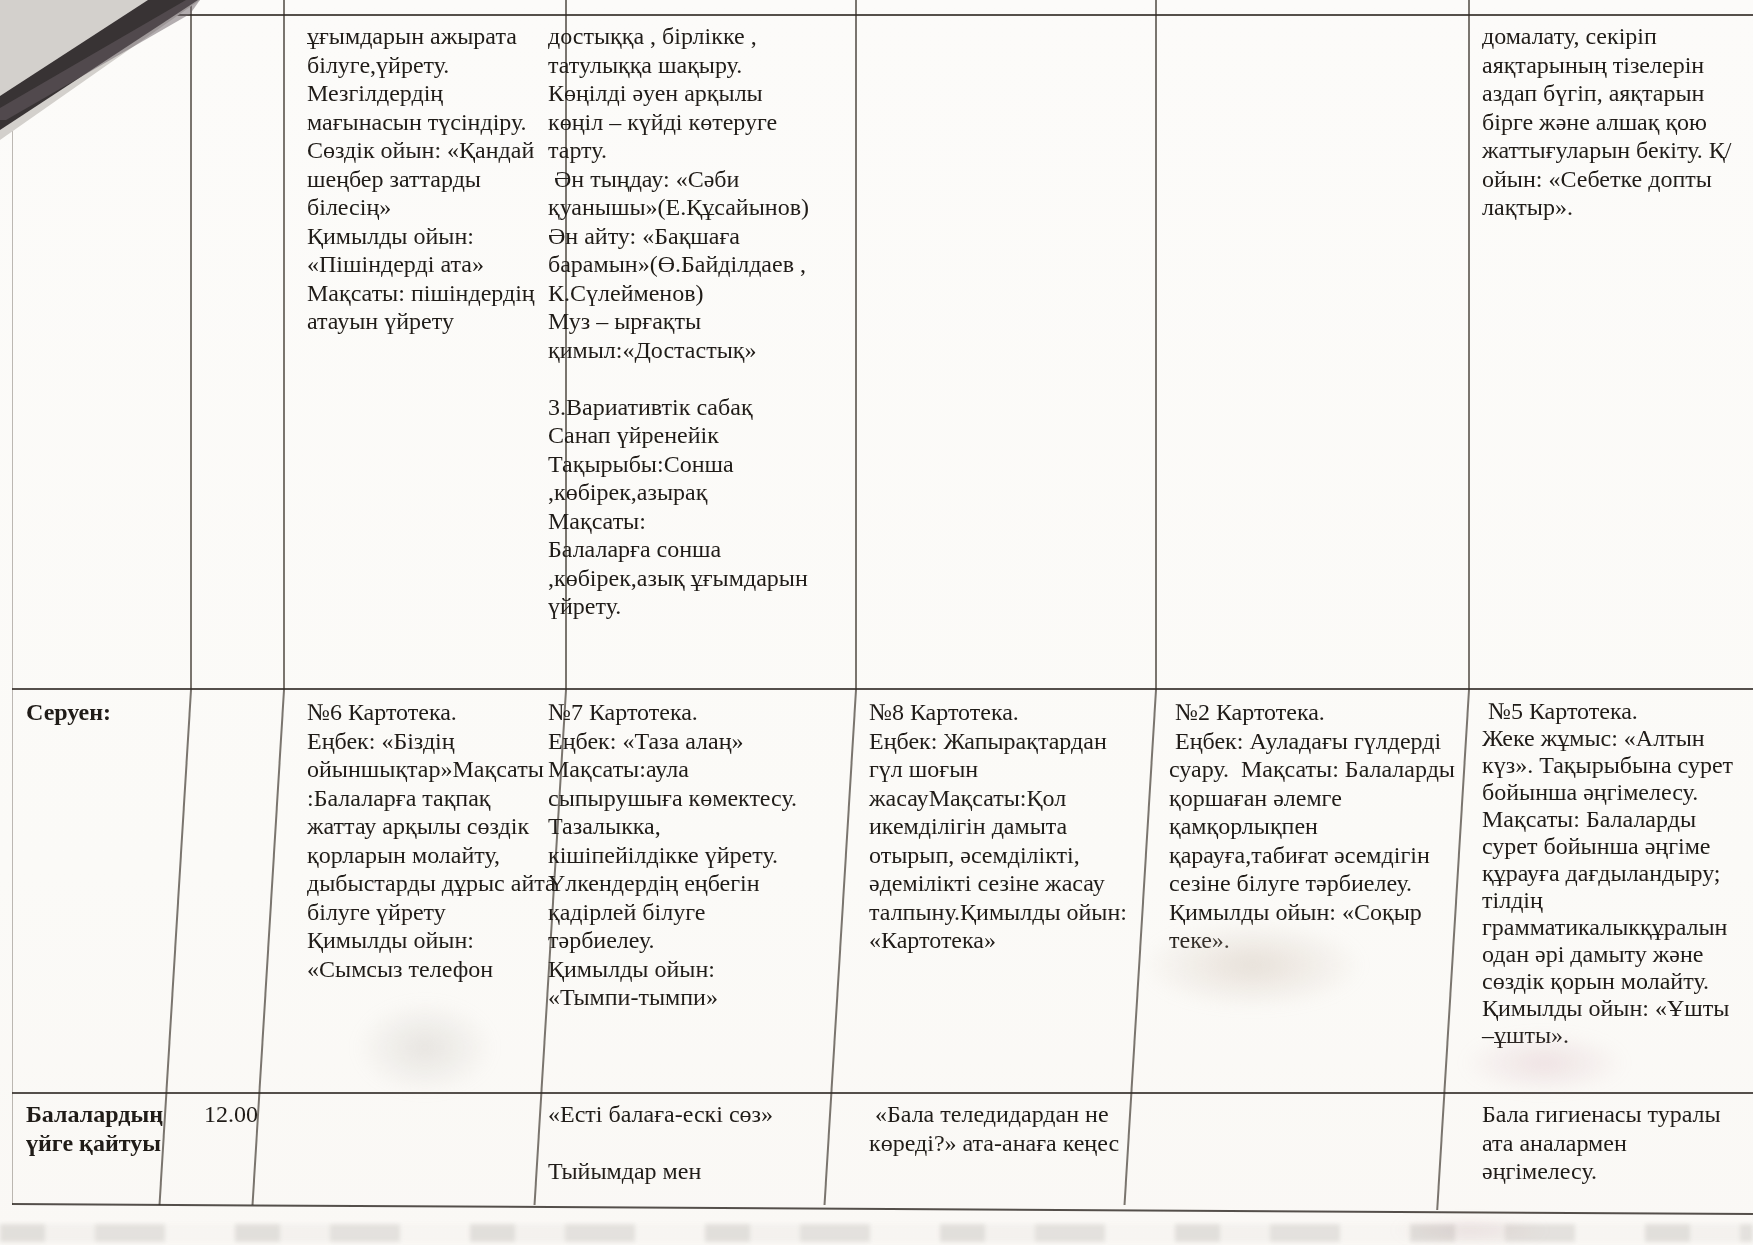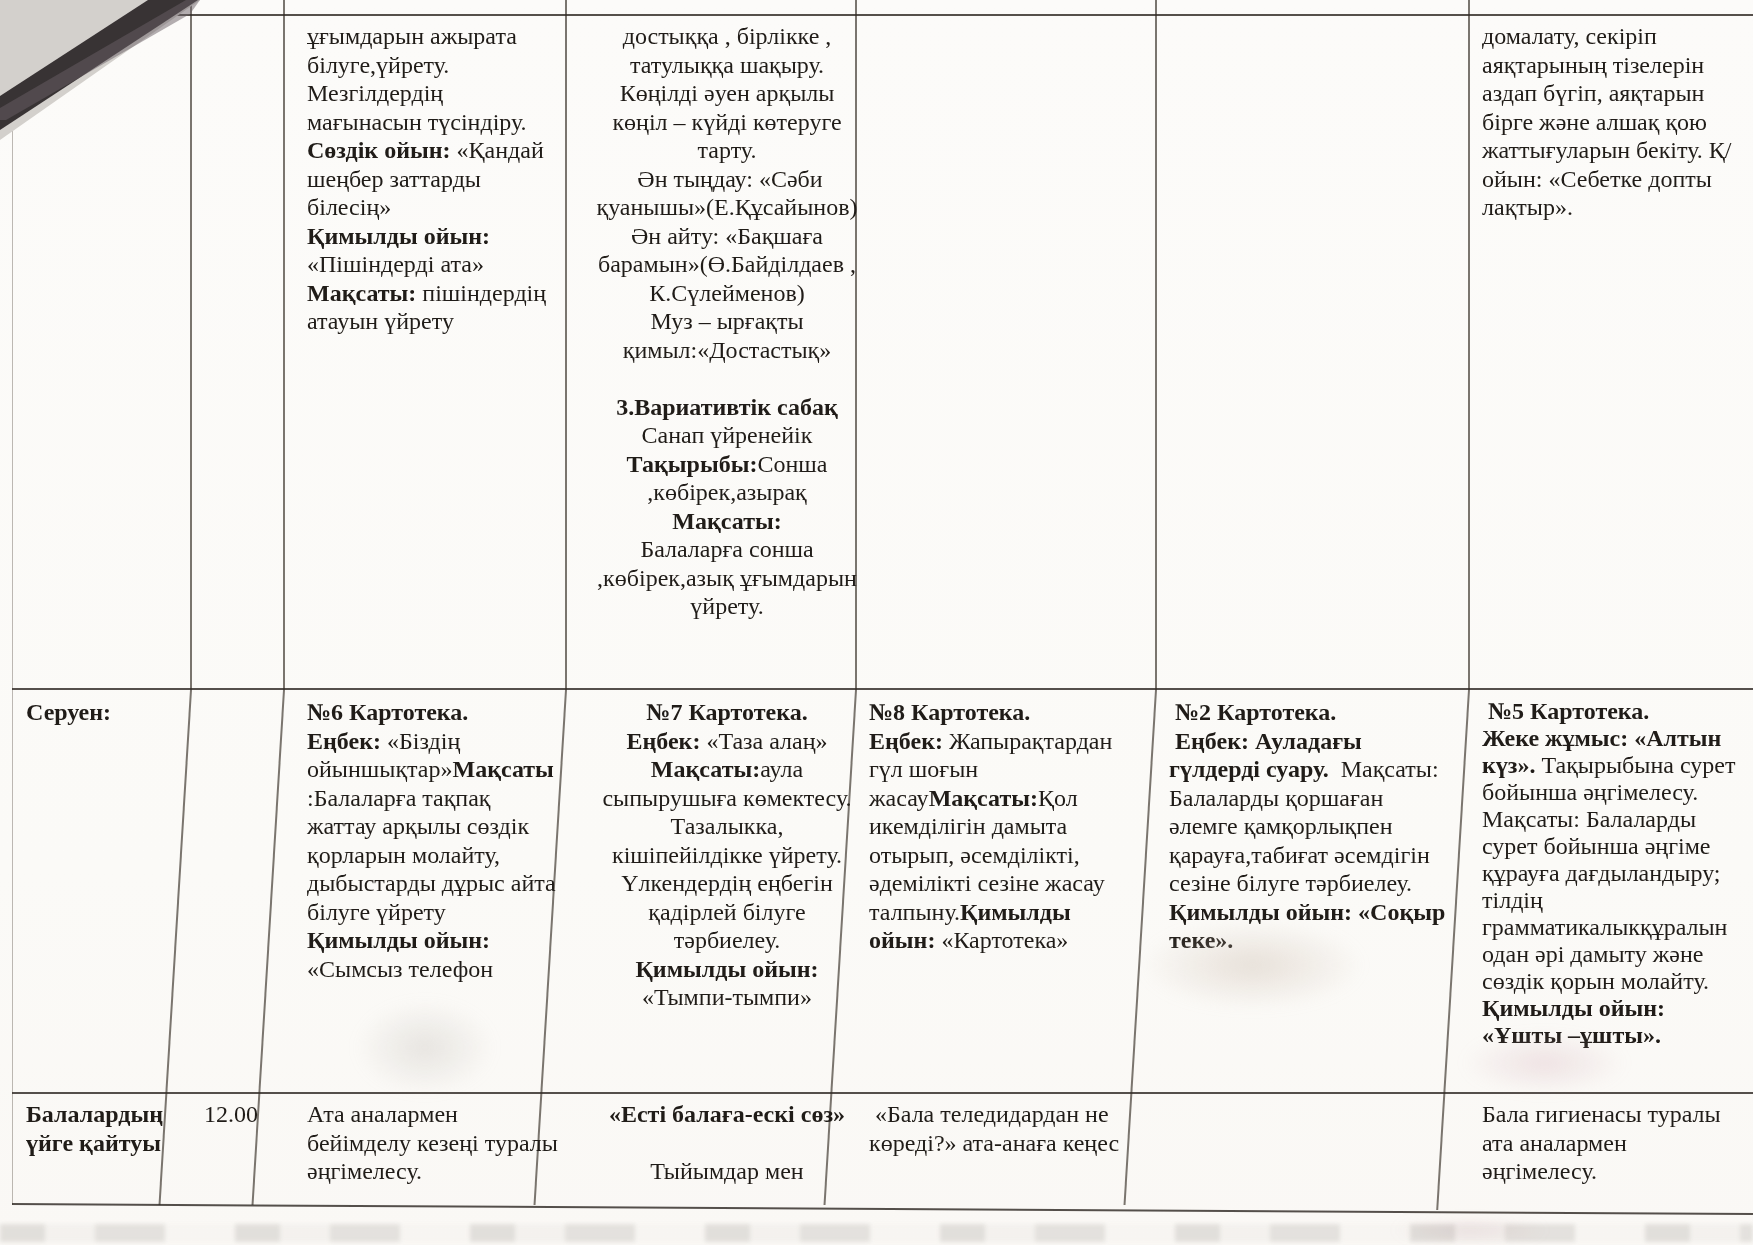--- a/index.html
+++ b/index.html
@@ -17,32 +17,32 @@
   .vlow{transform:skewX(-3.5deg);transform-origin:top center;}
   .hl{position:absolute;height:2px;background:rgba(48,42,36,.82);}
   .hl.tilt{transform:rotate(.33deg);transform-origin:left center;}
   
   .cell{
     position:absolute;box-sizing:border-box;
     padding:6px 10px 4px 10px;
     font-size:24px;line-height:28.5px;
     white-space:pre-wrap;overflow:hidden;
   }
-  .cell .b{font-weight:bold;}
+  .cell .b{font-weight:normal;}
   .lbl{font-weight:bold;}
   .tight{line-height:27px;}
   
   .r0{top:16px;height:670px;}
   .r1{top:692px;height:398px;}
   .r2{top:1096px;height:104px;padding-top:4px;}
   
   .cL{left:16px;width:172px;}
   .cT{left:194px;width:88px;}
   .c0{left:297px;width:276px;}
-  .c1{left:585px;width:284px;text-align:center;}
+  .c1{left:538px;width:284px;}
   .c2{left:859px;width:294px;}
   .c3{left:1159px;width:307px;}
   .c4{left:1472px;width:281px;}
   
   .corner{position:absolute;left:0;top:0;}
   .noise{
     position:absolute;left:0;top:1224px;width:100%;height:18px;
     background:repeating-linear-gradient(90deg,
       rgba(125,120,112,.30) 0 45px, rgba(205,201,195,.22) 45px 95px,
       rgba(150,145,138,.34) 95px 165px, rgba(222,219,214,.16) 165px 235px);
@@ -119,21 +119,20 @@
 </span><span class="b">Еңбек:</span><span> Жапырақтардан гүл шоғын жасау</span><span class="b">Мақсаты:</span><span>Қол икемділігін дамыта отырып, әсемділікті, әдемілікті сезіне жасау талпыну.</span><span class="b">Қимылды ойын:</span><span> «Картотека»</span></div>
   <div class="cell r1 c3"><span class="b"> №2 Картотека.</span><span>
  </span><span class="b">Еңбек: Ауладағы гүлдерді суару.</span><span>  Мақсаты: Балаларды қоршаған әлемге қамқорлықпен қарауға,табиғат әсемдігін сезіне білуге тәрбиелеу.
 </span><span class="b">Қимылды ойын: «Соқыр теке».</span></div>
   <div class="cell r1 c4 tight"><span class="b"> №5 Картотека.</span><span>
 </span><span class="b">Жеке жұмыс: «Алтын күз».</span><span> Тақырыбына сурет бойынша әңгімелесу.  Мақсаты: Балаларды сурет бойынша әңгіме құрауға дағдыландыру; тілдің грамматикалыкқұралын одан әрі дамыту және сөздік қорын молайту.
 </span><span class="b">Қимылды ойын: «Ұшты –ұшты».</span></div>
 
   <div class="cell r2 cL lbl">Балалардың үйге қайтуы</div>
   <div class="cell r2 cT">12.00</div>
-  <div class="cell r2 c0"><span>Ата аналармен бейімделу кезеңі туралы әңгімелесу.</span></div>
   <div class="cell r2 c1"><span class="b">«Есті балаға-ескі сөз»</span><span>
 
 Тыйымдар мен</span></div>
   <div class="cell r2 c2"><span> «Бала теледидардан не көреді?» ата-анаға кеңес</span></div>
   <div class="cell r2 c4"><span>Бала гигиенасы туралы ата аналармен әңгімелесу.</span></div>
 
   <svg class="corner" width="220" height="150" viewBox="0 0 220 150">
     <polygon points="0,0 200,0 0,140" fill="#d3d0cc"></polygon>
     <polygon points="198,0 148,0 0,96 0,130" fill="#221c1f" opacity="0.88"></polygon>
     <polygon points="200,0 190,14 6,120 0,120 0,108 186,0" fill="#6a6065" opacity="0.5"></polygon>

